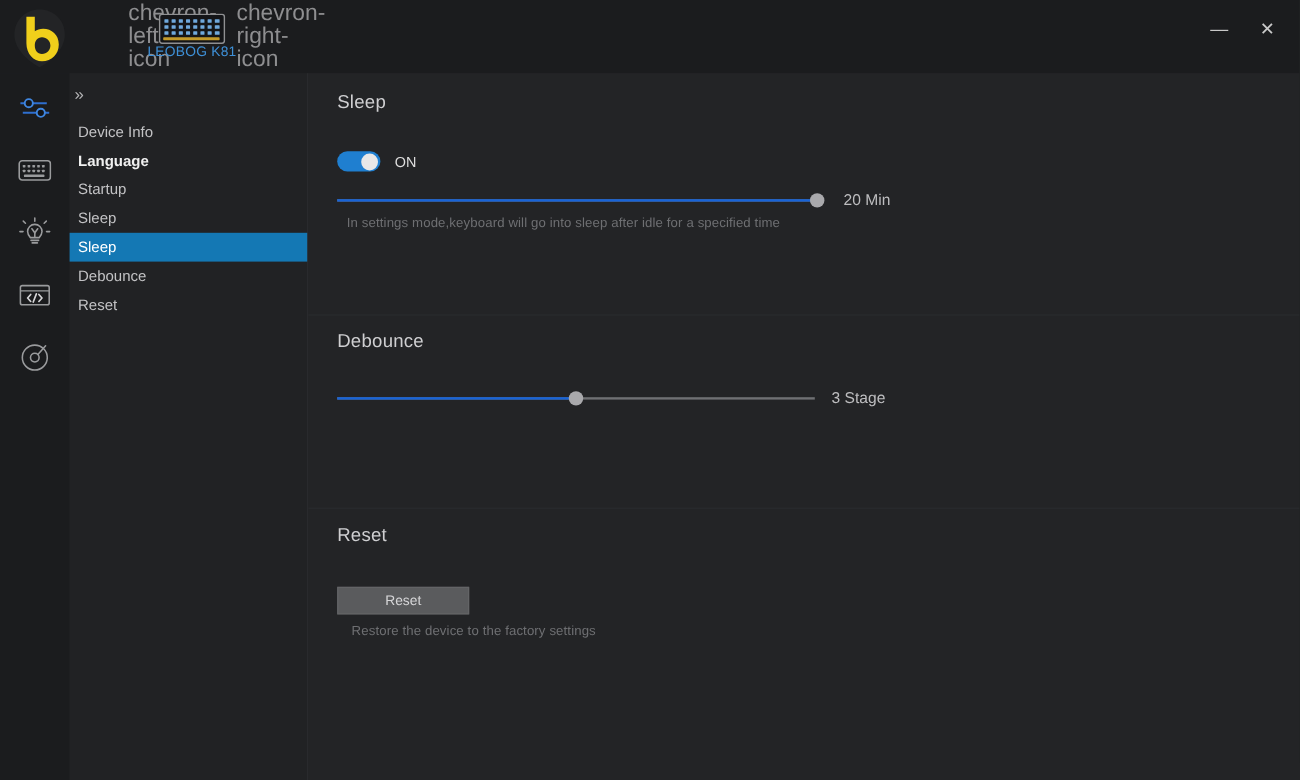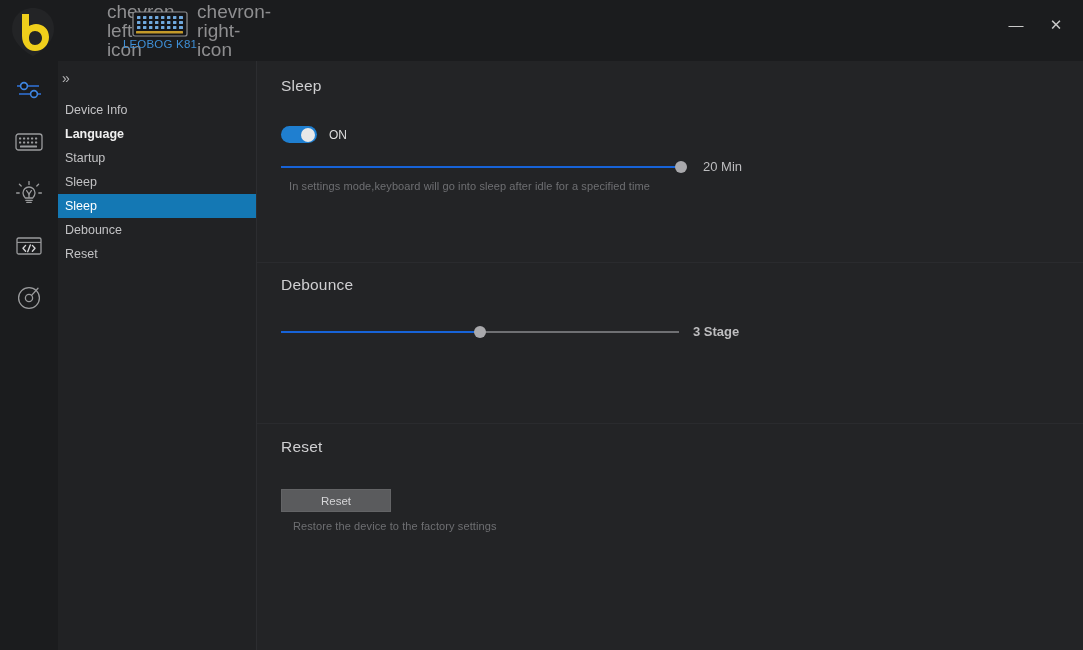--- a/index.html
+++ b/index.html
@@ -269,21 +269,21 @@
       </div>
 
       <div class="hint" style="position:absolute; left:32px; top:119px;">In settings mode,keyboard will go into sleep after idle for a specified time</div>
     </div>
 
     <div class="divider" style="position:absolute; left:0; top:201px; width:826px;"></div>
 
     <div class="section">
       <div class="sec-title" style="position:absolute; left:24px; top:215px;">Debounce</div>
 
-      <div class="slider-row" style="position:absolute; left:24px; top:263px;font-weight:bold;">
+      <div class="slider-row" style="position:absolute; left:24px; top:263px;">
         <div class="slider" style="width:398px;">
           <div class="track"></div>
           <div class="fill" style="width:50%;"></div>
           <div class="thumb" style="left:50%;"></div>
         </div>
         <div class="slider-val" style="margin-left:14px;">3 Stage</div>
       </div>
     </div>
 
     <div class="divider" style="position:absolute; left:0; top:362px; width:826px;"></div>

